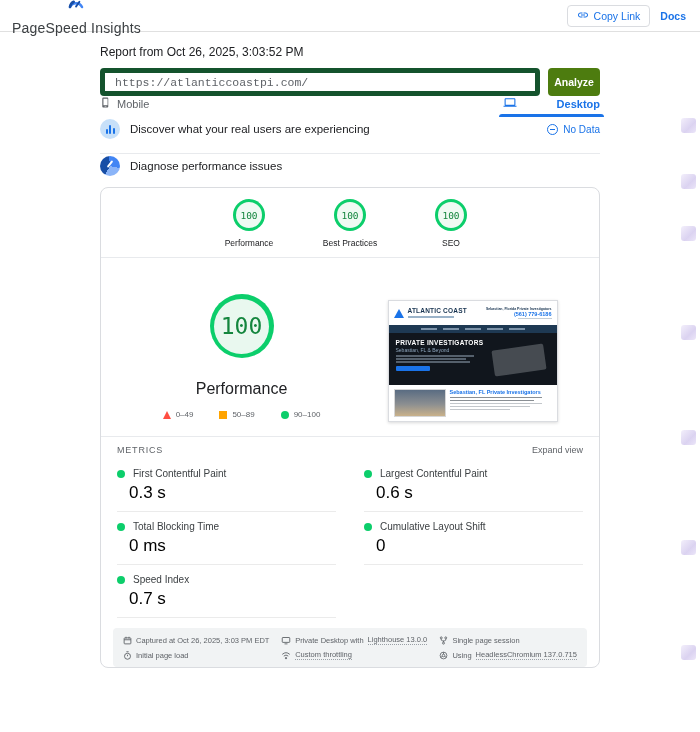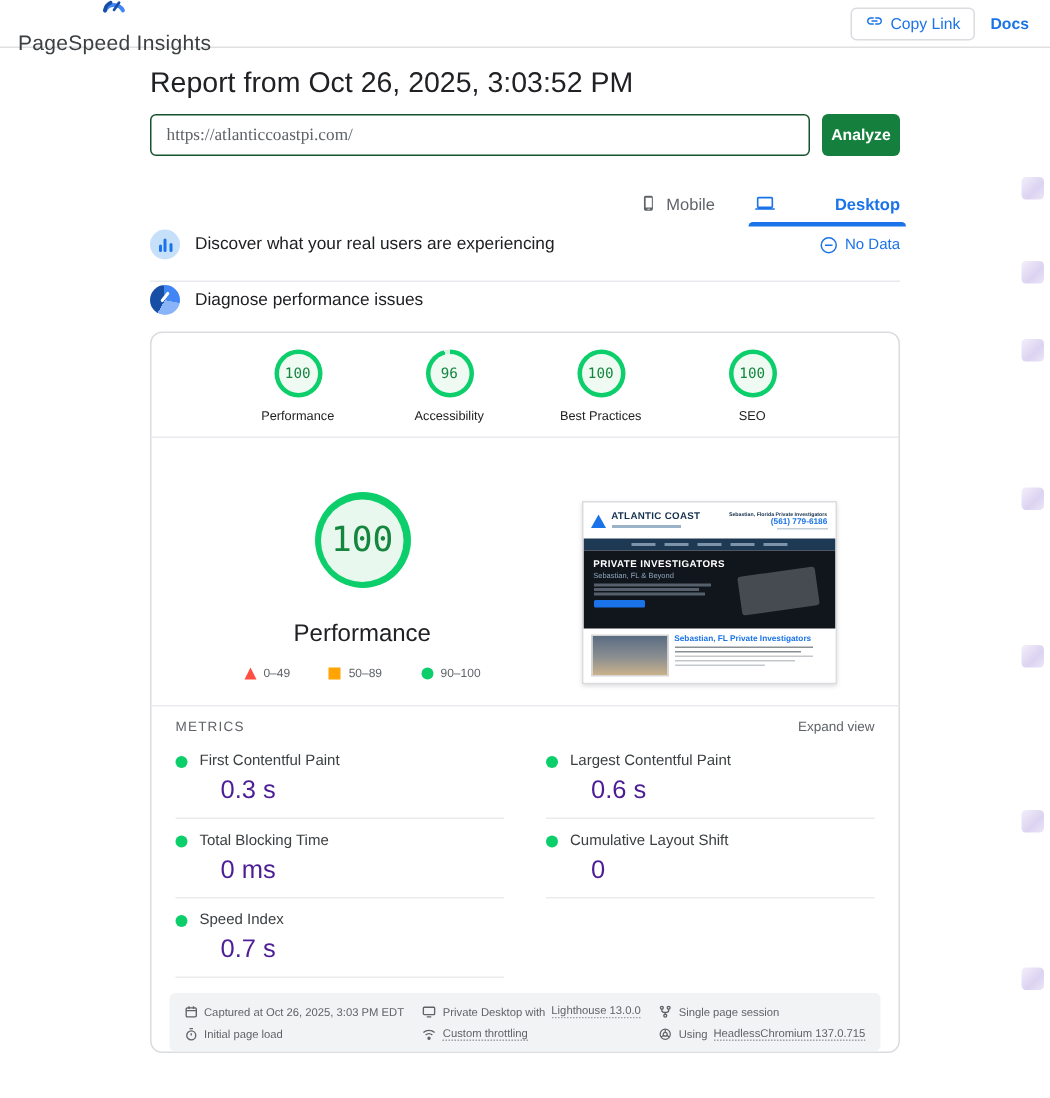--- a/index.html
+++ b/index.html
@@ -14,29 +14,29 @@
   .app-title { font-size:14px; color:#3c4043; letter-spacing:.2px; }
   .topbar-spacer { flex:1; }
   .btn-copylink { display:flex; align-items:center; gap:5px; border:1px solid #dadce0;
     background:#fff; border-radius:4px; height:22px; padding:0 9px; color:#1a73e8;
     font-size:10.5px; font-family:inherit; cursor:pointer; }
   .btn-docs { border:none; background:none; color:#1a73e8; font-size:10.5px;
     font-family:inherit; margin-left:10px; margin-right:4px; cursor:pointer; font-weight:bold; }
 
   
   .content { width:500px; margin:0 auto; }
-  .report-title { font-size:19px; font-weight:400; color:#202124; margin-top:13px; }
+  .report-title { font-size:12px; font-weight:400; color:#202124; margin-top:13px; }
 
   .url-row { display:flex; margin-top:9px; gap:8px; }
-  .url-input { flex:1; height:28px; border:1px solid #14532d; border-radius:4px;
-    padding:0 10px; font-size:11.5px; color:#5f6368; font-family:Liberation Serif, serif; outline:none; }
-  .btn-analyze { width:52px; height:28px; background:#15803d; color:#fff; border:none;
+  .url-input { flex:1; height:28px; border:5px solid #14532d; border-radius:4px;
+    padding:0 10px; font-size:11.5px; color:#5f6368; font-family:Liberation Mono, monospace; outline:none; }
+  .btn-analyze { width:52px; height:28px; background:#4d7c0f; color:#fff; border:none;
     border-radius:4px; font-size:10.5px; font-family:inherit; font-weight:bold; cursor:pointer; }
 
-  .tabs { display:flex; justify-content:flex-end; gap:26px; margin-top:25px; }
+  .tabs { display:flex; justify-content:space-between; gap:26px; margin-top:0; }
   .tab { display:flex; align-items:center; gap:6px; font-size:11px; color:#5f6368;
     padding-bottom:6px; position:relative; cursor:pointer; }
   .tab.active { color:#1a73e8; font-weight:bold;gap:40px; }
   .tab.active::after { content:""; position:absolute; left:-4px; right:-4px; bottom:0;
     height:3px; background:#1a73e8; border-radius:3px 3px 0 0; }
 
   .section-row { display:flex; align-items:center; gap:10px; height:24px; }
   .section-title { font-size:11.5px; color:#202124; }
   .row-spacer { flex:1; }
   .nodata { display:flex; align-items:center; gap:5px; color:#1a73e8; font-size:10px; }
@@ -117,21 +117,21 @@
   
   .metrics-head { display:flex; align-items:center; border-top:1px solid #e8eaed;
     margin:4px -12px 0; padding:8px 16px 2px; }
   .metrics-label { font-size:9px; letter-spacing:.8px; color:#5f6368; }
   .expand-view { margin-left:auto; font-size:9px; color:#5f6368; cursor:pointer; }
   .metrics-grid { display:grid; grid-template-columns:1fr 1fr; column-gap:28px; padding:2px 4px 0; }
   .metric { padding:9px 0 8px; border-bottom:1px solid #ebebeb; }
   .metric.empty { border-bottom:none; }
   .metric-name { display:flex; align-items:center; gap:8px; font-size:10px; color:#3c4043; }
   .metric-dot { width:8px; height:8px; border-radius:50%; background:#0cce6b; flex:0 0 auto; }
-  .metric-value { font-size:17px; color:#4c1d95; margin:4px 0 0 30px; }
+  .metric-value { font-size:17px; color:#000000; margin:4px 0 0 12px; }
 
   
   .env-box { background:#f1f3f4; border-radius:4px; margin-top:10px;
     display:grid; grid-template-columns:1.15fr 1.15fr 1fr; row-gap:5px; padding:7px 10px; }
   .env-item { display:flex; align-items:center; gap:4px; font-size:7.5px; color:#5f6368; white-space:nowrap; overflow:hidden; }
   .env-item svg { flex:0 0 auto; }
   .dotted { border-bottom:1px dotted #9aa0a6; }
 
   
   .wm { position:absolute; left:681px; width:15px; height:15px; border-radius:3px;
@@ -212,26 +212,20 @@
   </div>
 
   <div class="card">
 
     <div class="scores-row">
       <div class="score">
         <div class="ring" style="background:#0cce6b">
           <div class="inner">100</div>
         </div>
         <div class="score-label">Performance</div>
-      </div>
-      <div class="score">
-        <div class="ring" style="background:conic-gradient(#0cce6b 0 96%, #d7f3e3 96% 100%)">
-          <div class="inner">96</div>
-        </div>
-        <div class="score-label">Accessibility</div>
       </div>
       <div class="score">
         <div class="ring" style="background:#0cce6b">
           <div class="inner">100</div>
         </div>
         <div class="score-label">Best Practices</div>
       </div>
       <div class="score">
         <div class="ring" style="background:#0cce6b">
           <div class="inner">100</div>

